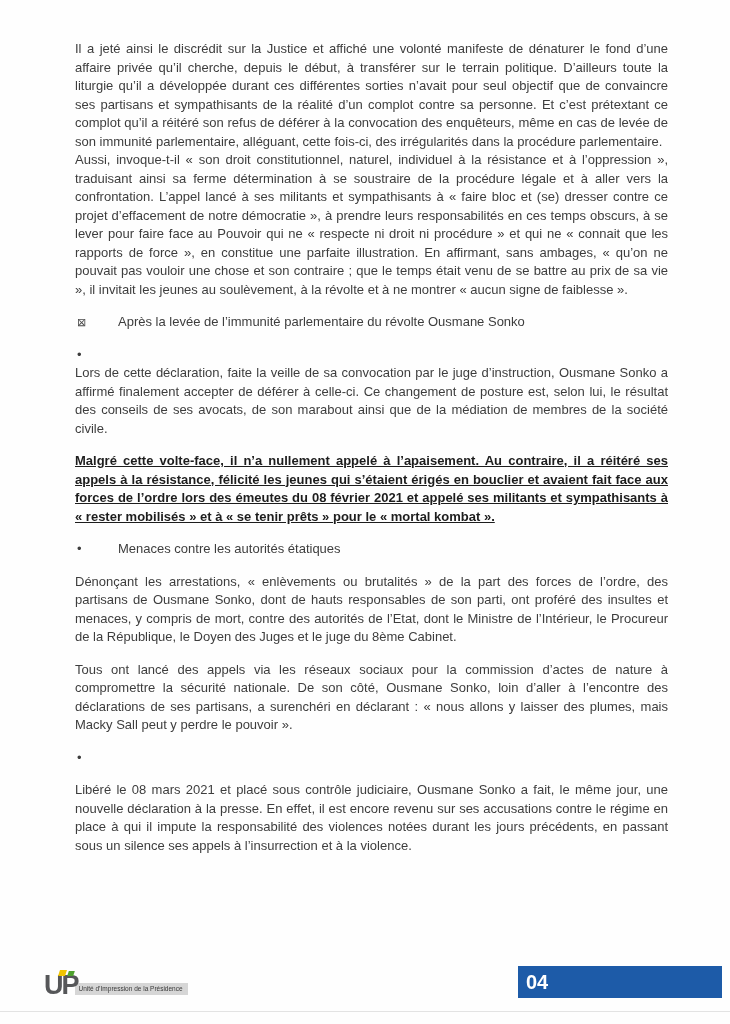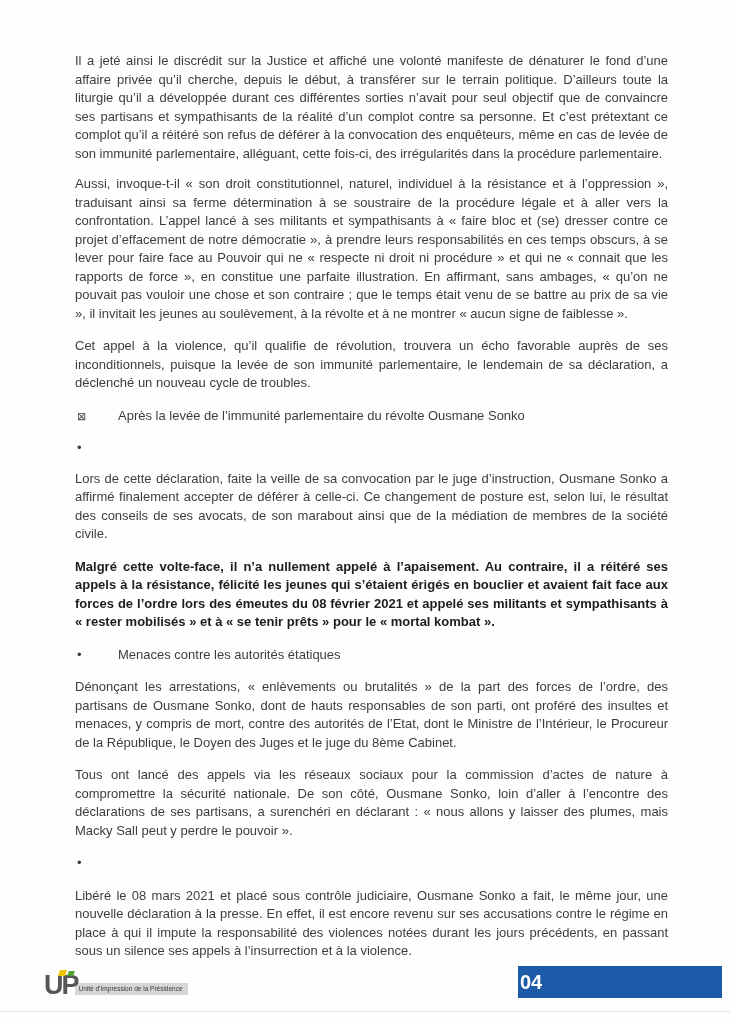--- a/index.html
+++ b/index.html
@@ -15,29 +15,30 @@
     background: #fefefe;
   }
   .content {
     position: absolute;
     left: 75px; right: 62px; top: 40px;
     color: #3d3d3d;
     font-size: 13px;
     line-height: 18.5px;
   }
   .block { margin: 14px 0 0 0; }
-  .m0 { margin-top: 12px; }
+  .m0 { margin-top: 0; }
   p.para {
     text-align: justify;
     hyphens: auto;
     -webkit-hyphens: auto;
   }
   p.bold-para {
     font-weight: bold;
     color: #1d1d1d;
+    text-decoration: underline;
   }
   .line { display: flex; align-items: baseline; text-align: left; }
   .marker {
     flex: 0 0 43px; width: 43px;
     padding-left: 2px; box-sizing: border-box;
   }
   .tofu { font-size: 11px; color: #4a4a4a; }
   .dot { font-size: 13px; color: #3d3d3d; }
 
   
@@ -66,39 +67,38 @@
     padding: 3px 5px 3px 4px;
     margin-left: -3px; margin-top: 8px;
     white-space: nowrap;
   }
   .page-number-box {
     position: absolute; left: 518px; top: 966px;
     width: 204px; height: 32px;
     background: #1d5ba8;
     color: #ffffff; font-weight: bold; font-size: 20px;
     display: flex; align-items: center;
-    padding-left: 2px; box-sizing: border-box;
+    padding-left: 8px; box-sizing: border-box;
   }
   .scan-edge {
     position: absolute; left: 0; right: 0; top: 1011px;
     height: 1px; background: #e3e3e3;
   }
 </style>
 </head>
 <body>
 
 <div class="page">
 
   <div class="content">
 
     <p class="block m0 para">Il a jeté ainsi le discrédit sur la Justice et affiché une volonté manifeste de dénaturer le fond d’une affaire privée qu’il cherche, depuis le début, à transférer sur le terrain politique. D’ailleurs toute la liturgie qu’il a développée durant ces différentes sorties n’avait pour seul objectif que de convaincre ses partisans et sympathisants de la réalité d’un complot contre sa personne. Et c’est prétextant ce complot qu’il a réitéré son refus de déférer à la convocation des enquêteurs, même en cas de levée de son immunité parlementaire, alléguant, cette fois-ci, des irrégularités dans la procédure parlementaire.</p>
 
     <p class="block m0 para">Aussi, invoque-t-il « son droit constitutionnel, naturel, individuel à la résistance et à l’oppression », traduisant ainsi sa ferme détermination à se soustraire de la procédure légale et à aller vers la confrontation. L’appel lancé à ses militants et sympathisants à « faire bloc et (se) dresser contre ce projet d’effacement de notre démocratie », à prendre leurs responsabilités en ces temps obscurs, à se lever pour faire face au Pouvoir qui ne « respecte ni droit ni procédure » et qui ne « connait que les rapports de force », en constitue une parfaite illustration. En affirmant, sans ambages, « qu’on ne pouvait pas vouloir une chose et son contraire ; que le temps était venu de se battre au prix de sa vie », il invitait les jeunes au soulèvement, à la révolte et à ne montrer « aucun signe de faiblesse ».</p>
 
-    <p class="block para">Cet appel à la violence, qu’il qualifie de révolution, trouvera un écho favorable auprès de ses inconditionnels, puisque la levée de son immunité parlementaire, le lendemain de sa déclaration, a déclenché un nouveau cycle de troubles.</p>
 
     <div class="block line">
       <span class="marker tofu">⊠</span>
       <span>Après la levée de l’immunité parlementaire du révolte Ousmane Sonko</span>
     </div>
 
     <div class="block line">
       <span class="marker dot">•</span>
     </div>
 

